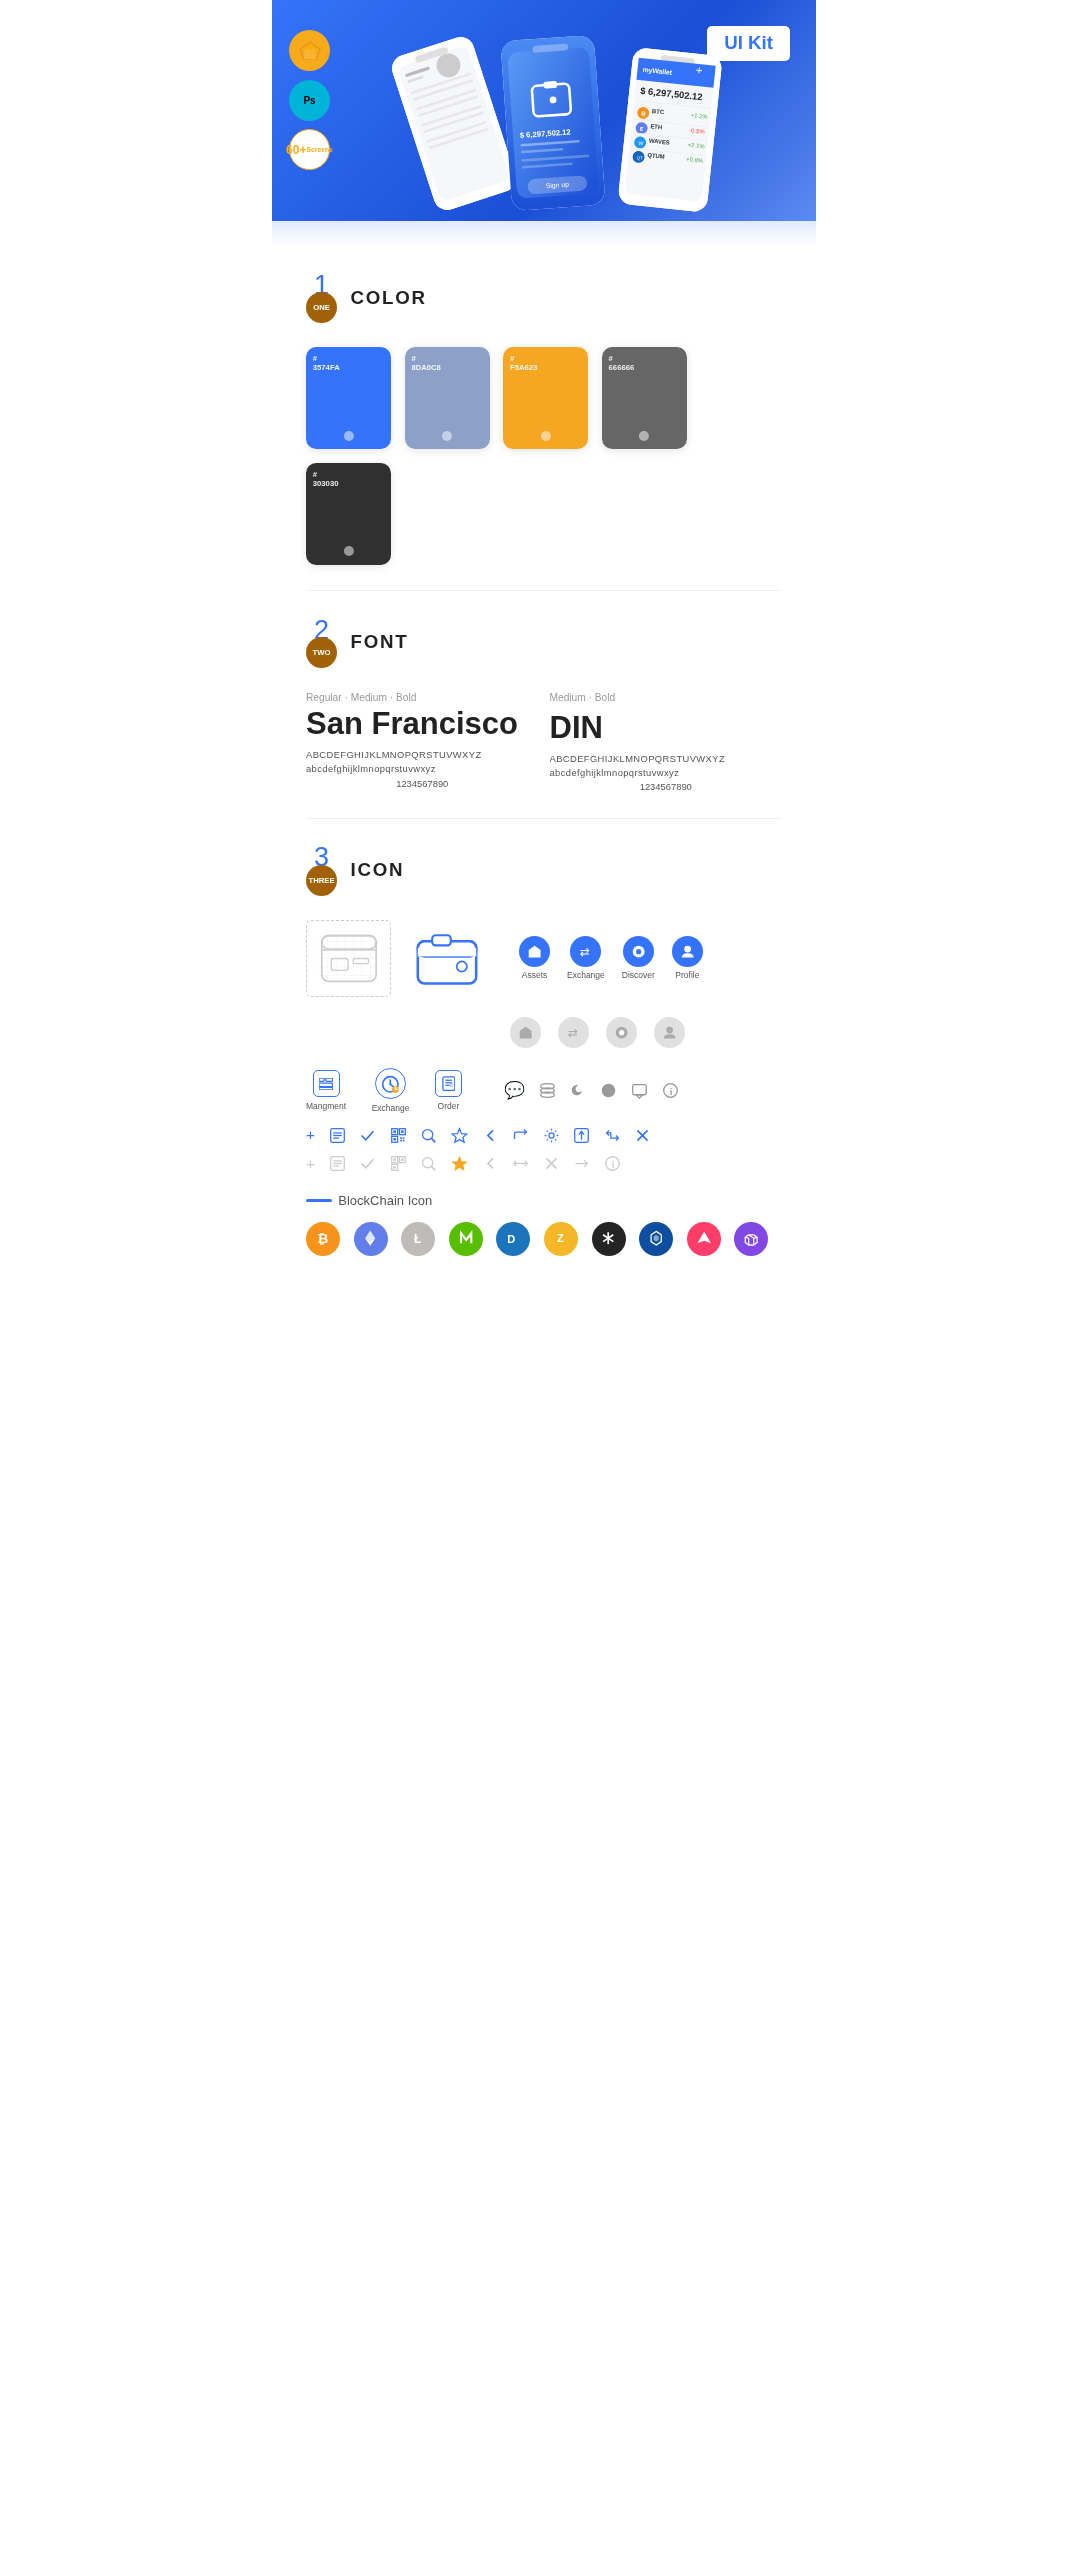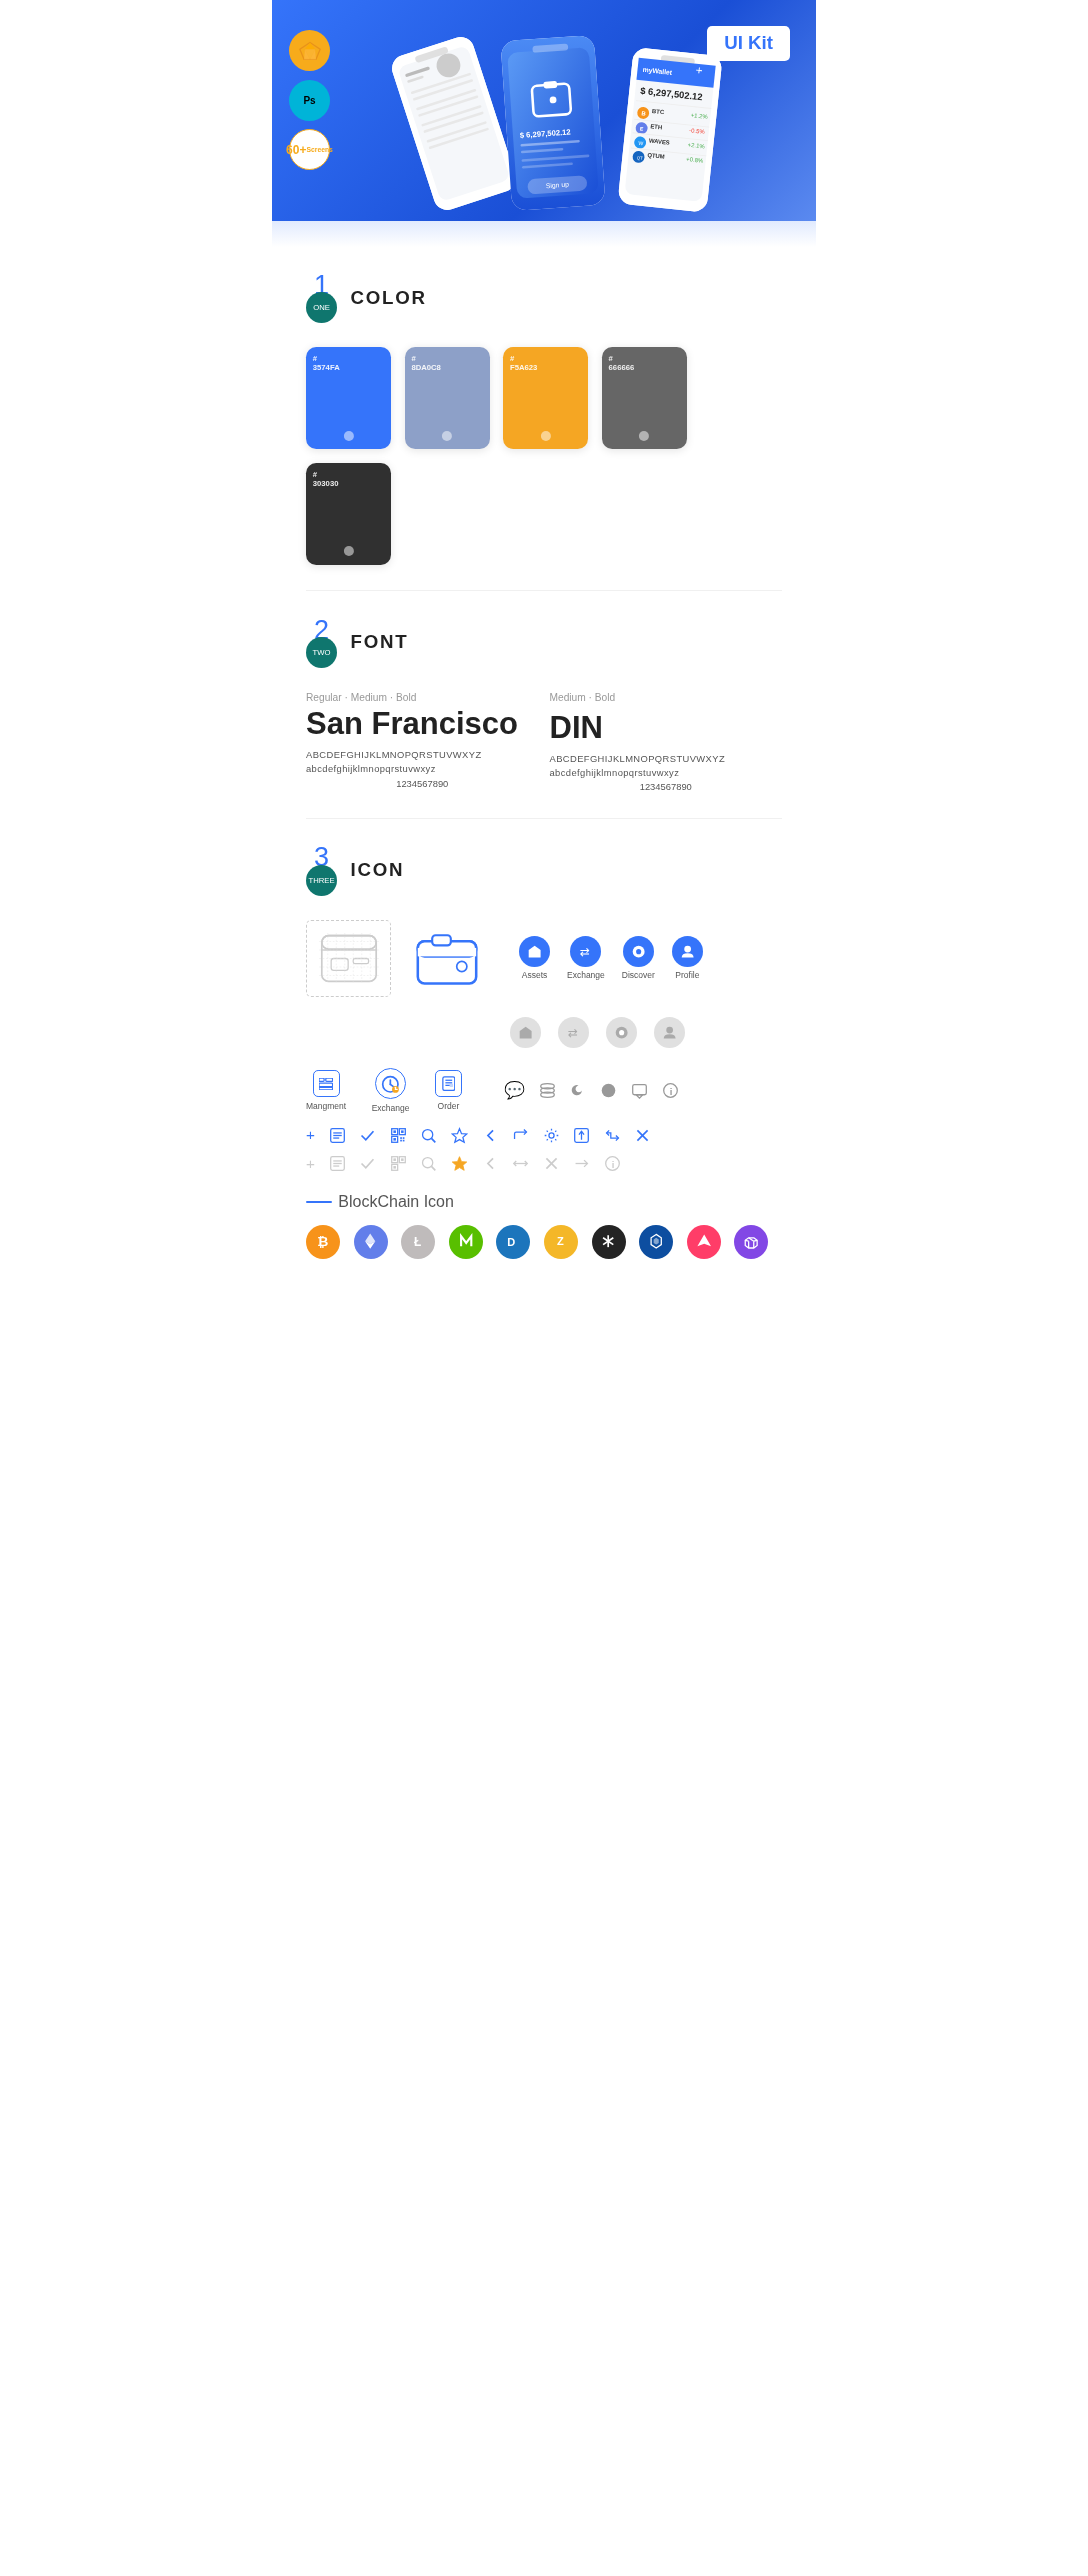--- a/index.html
+++ b/index.html
@@ -78,30 +78,30 @@
       align-items: center;
       justify-content: center;
     }
     .section-num .num-big {
       font-size: 27px;
       font-weight: 300;
       color: #3574FA;
       line-height: 1;
     }
     .section-num .num-circle {
-      background: #0f766e;
+      background: #a16207;
       color: #fff;
       border-radius: 50%;
       width: 31px;
       height: 31px;
       display: flex;
       align-items: center;
       justify-content: center;
       font-size: 7.7px;
-      font-weight: 400;
+      font-weight: 700;
       margin-top: -6.8px;
     }
     .section-title {
       font-size: 18.7px;
       font-weight: 700;
       color: #222;
       letter-spacing: 1.7px;
     }
 
     
@@ -233,21 +233,21 @@
       gap: 6.8px;
       margin-bottom: 13.6px;
     }
     .blockchain-line {
       width: 25.5px;
       height: 2.6px;
       background: #3574FA;
       border-radius: 1.7px;
     }
     .blockchain-label-text {
-      font-size: 16px;
+      font-size: 13px;
       color: #555;
     }
     .crypto-icons-row {
       display: flex;
       gap: 13.6px;
       flex-wrap: wrap;
       align-items: center;
     }
     .crypto-icon {
       width: 34px;

